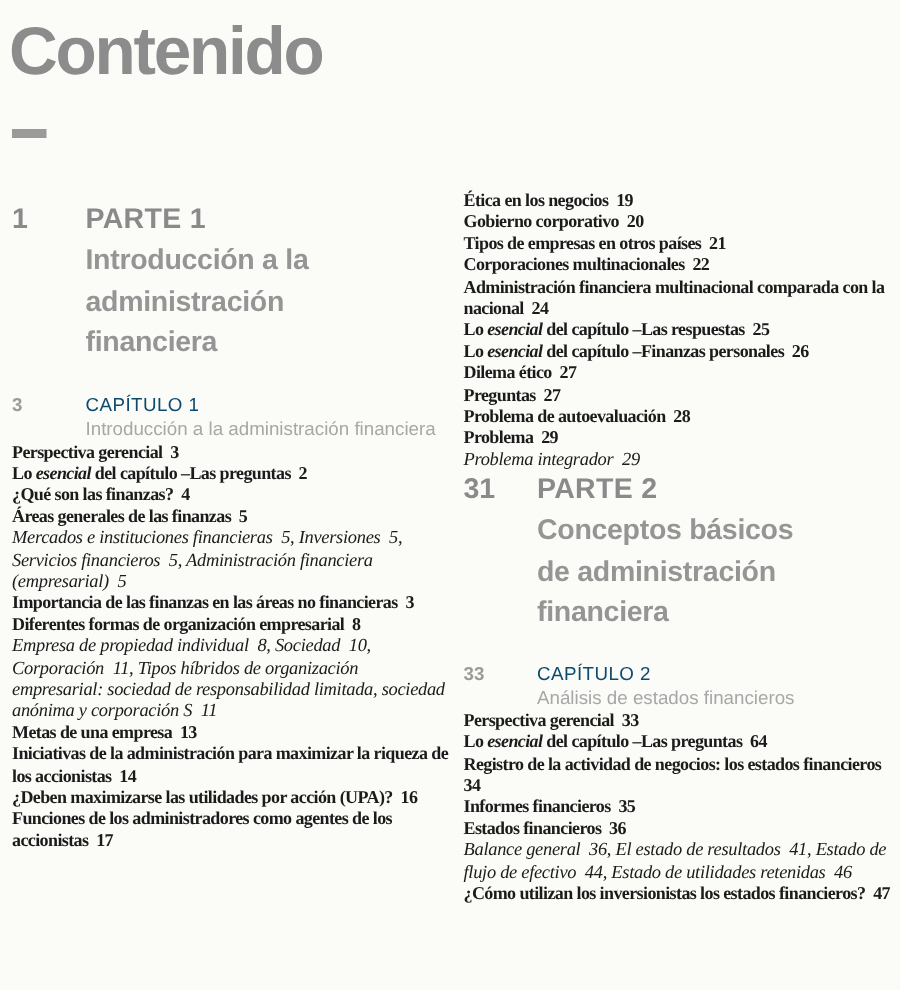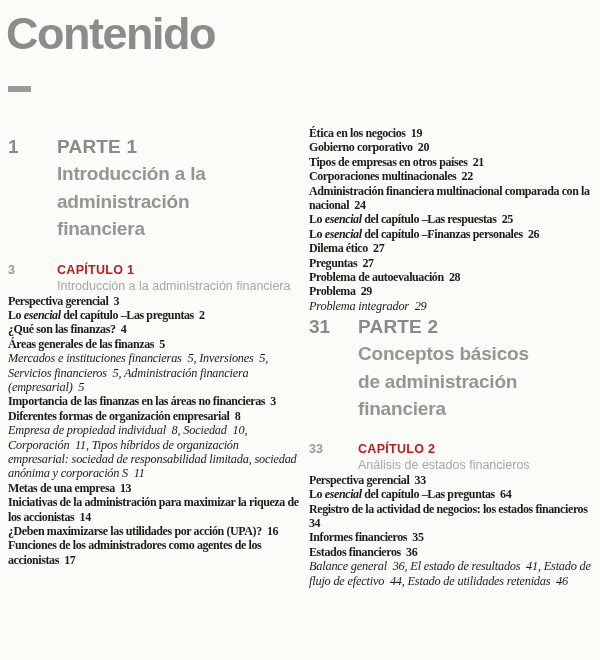--- a/index.html
+++ b/index.html
@@ -40,21 +40,21 @@
     line-height: 27.5px; max-width: 180px; letter-spacing: -0.2px;
   }
 
   
   .chapter { display: flex; margin-top: 19px; }
   .chap-num {
     flex: 0 0 49px;
     font-size: 12.5px; font-weight: 700; color: #9b9b9b; line-height: 16px;
   }
   .chap-label {
-    font-size: 12.5px; font-weight: 700; color: #b91c1c;
+    font-size: 12.5px; font-weight: 400; color: #0c4a6e;
     line-height: 16px; letter-spacing: 0.3px;
   }
   .chap-title {
     font-size: 12.5px; font-weight: 400; color: #a7a7a7; line-height: 16px;
   }
 
   
   .entries { }
   .entry {
     white-space: pre-wrap;
@@ -150,16 +150,17 @@
       </div>
     </div>
 
     <div class="entries">
       <div class="entry e-b">Perspectiva gerencial  33</div>
       <div class="entry e-b"><span>Lo </span><span class="em-it">esencial</span><span> del capítulo –Las preguntas  64</span></div>
       <div class="entry e-b">Registro de la actividad de negocios: los estados financieros  34</div>
       <div class="entry e-b">Informes financieros  35</div>
       <div class="entry e-b">Estados financieros  36</div>
       <div class="entry e-i">Balance general  36, El estado de resultados  41, Estado de flujo de efectivo  44, Estado de utilidades retenidas  46</div>
+      <div class="entry e-b">¿Cómo utilizan los inversionistas los estados financieros?  47</div>
     </div>
   </div>
 
 </div>
 
 </body></html>

